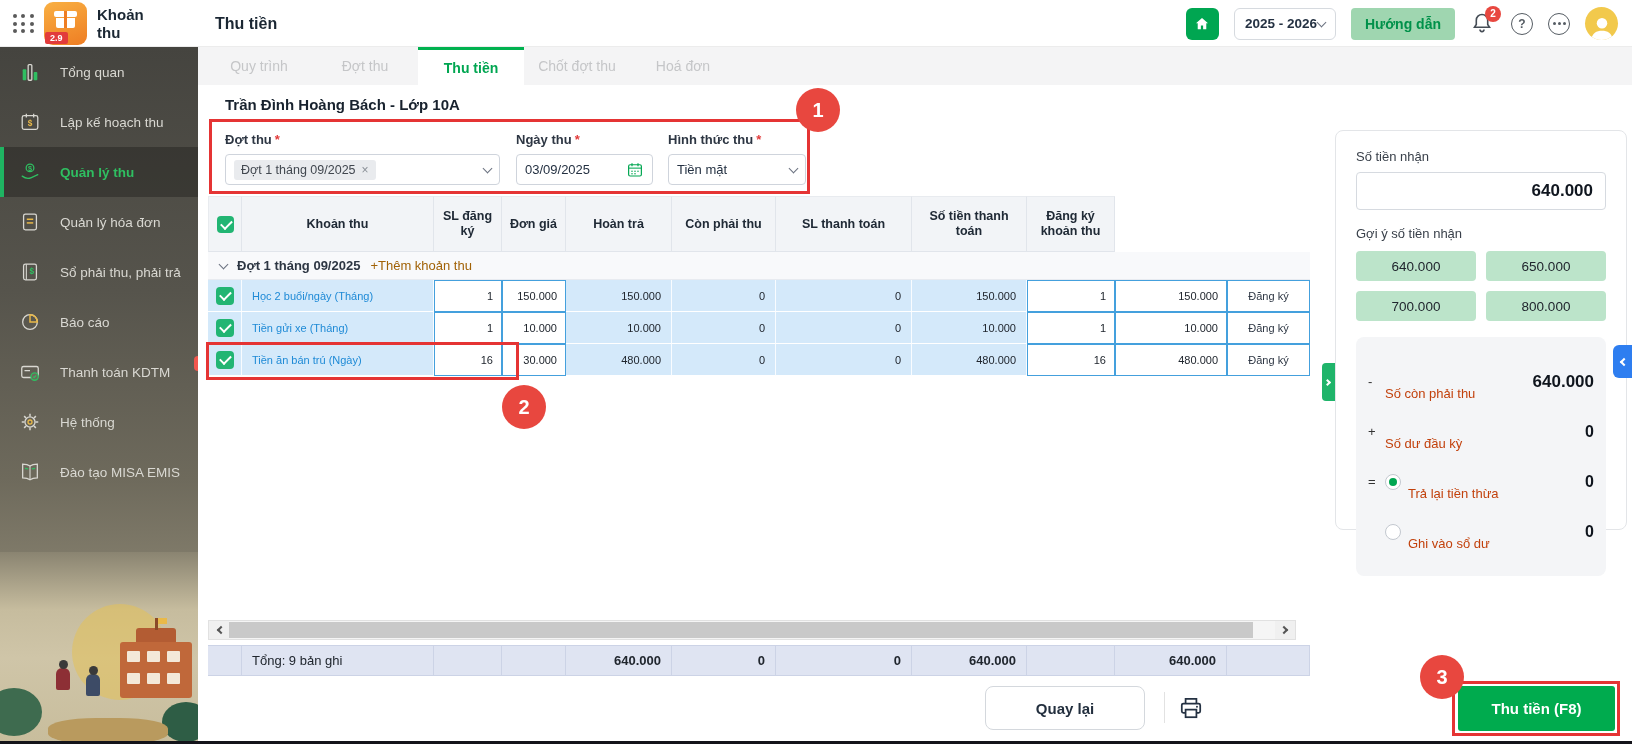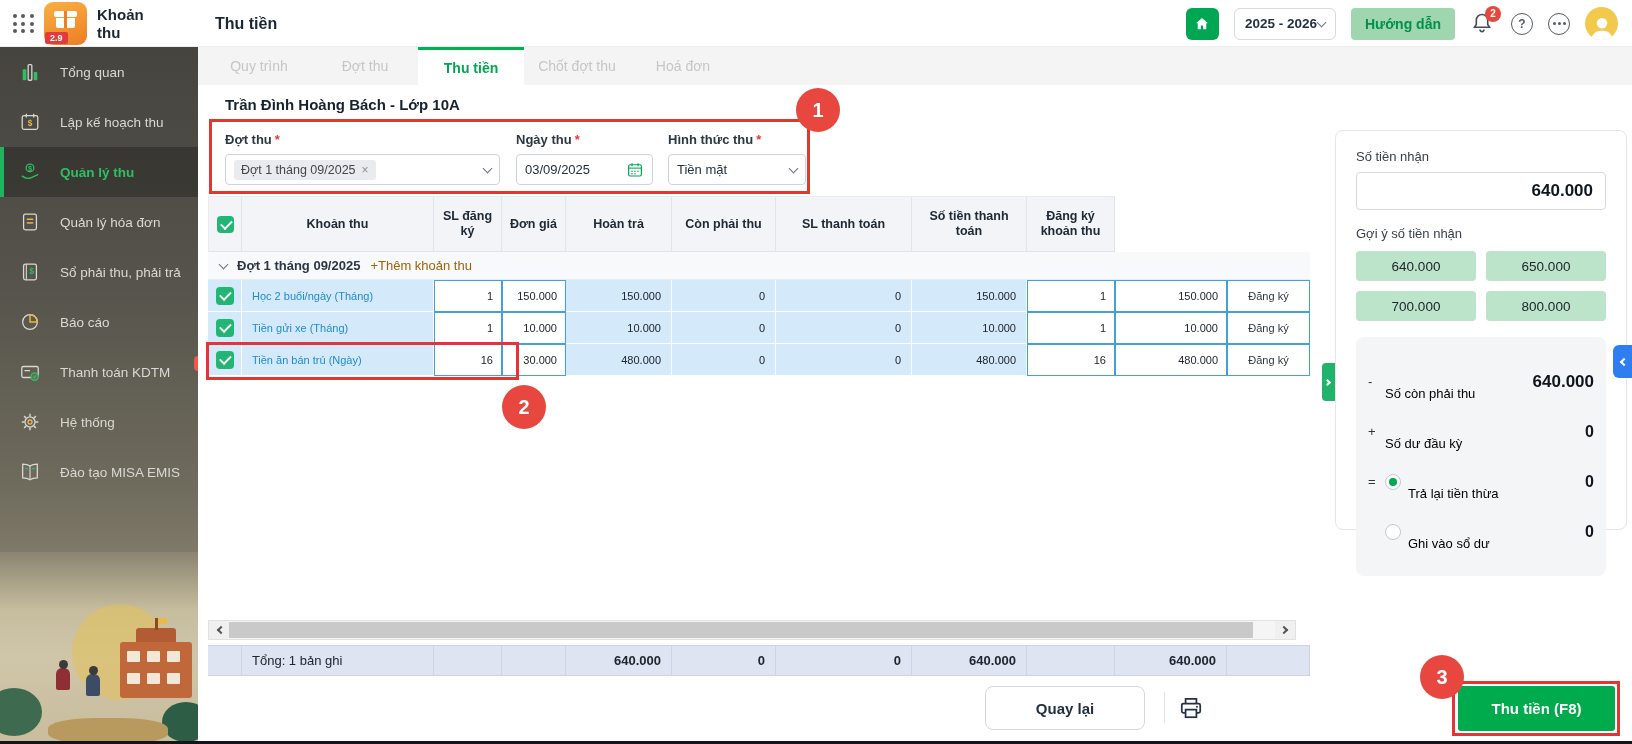--- a/index.html
+++ b/index.html
@@ -107,21 +107,21 @@
 
   
   .panel { position:absolute; left:1335px; top:130px; width:292px; height:400px; background:#fff; border:1px solid #e3e5e8; border-radius:8px; padding:18px 20px; z-index:3; }
   .p-label { font-size:13px; color:#39404a; }
   .p-input { margin-top:8px; height:38px; border:1px solid #d6dae0; border-radius:4px; display:flex; align-items:center; justify-content:flex-end; padding-right:12px; font-size:17px; font-weight:bold; color:#10161f; cursor:text; }
   .chips { margin-top:10px; display:grid; grid-template-columns:1fr 1fr; gap:10px; }
   .chip { height:30px; background:#bce4ca; border-radius:4px; display:flex; align-items:center; justify-content:center; font-size:13.5px; color:#20262e; cursor:pointer; }
   .summary { margin-top:16px; background:#f4f5f7; border-radius:8px; padding:14px 12px; }
   .s-row { display:flex; align-items:center; margin:11px 0; gap:7px; }
   .s-op { width:10px; font-size:13px; color:#333; flex:0 0 10px; }
-  .s-lab { font-size:13px; color:#000000; white-space:nowrap;margin-top:24px; }
+  .s-lab { font-size:13px; color:#c2410c; white-space:nowrap;margin-top:24px; }
   .s-val { margin-left:auto; font-size:16px; font-weight:bold; color:#0f151d; }
   .s-val.big { font-size:17px; }
   .radio { width:16px; height:16px; border:1px solid #c3c8cf; border-radius:50%; background:#fff; flex:0 0 16px; position:relative; cursor:pointer; }
   .radio.sel::after { content:""; position:absolute; left:3px; top:3px; width:8px; height:8px; border-radius:50%; background:#00a651; }
 
   .green-tab { position:absolute; left:1322px; top:363px; width:13px; height:38px; background:#1fb46a; border-radius:4px 0 0 4px; display:flex; align-items:center; justify-content:center; cursor:pointer; z-index:4; }
   .green-tab .c { width:5px; height:5px; border-right:2px solid #fff; border-bottom:2px solid #fff; transform:rotate(-45deg); margin-left:-2px; }
   .blue-tab { position:absolute; left:1613px; top:345px; width:19px; height:33px; background:#2e7ef0; border-radius:6px 0 0 6px; display:flex; align-items:center; justify-content:center; cursor:pointer; z-index:4; }
   .blue-tab .c { width:6px; height:6px; border-left:2px solid #fff; border-bottom:2px solid #fff; transform:rotate(45deg); margin-left:2px; }
 
@@ -447,21 +447,21 @@
         <span class="sb-chev" style="transform:rotate(135deg); margin-left:3px;"></span>
       </div>
     <div class="sb-thumb"></div>
     <div class="sb-arrow" style="right:0;">
         <span class="sb-chev" style="transform:rotate(-45deg); margin-right:3px;"></span>
       </div>
   </div>
 
   <div class="totals tgrid">
     <div class="tt"></div>
-    <div class="tt lab">Tổng: 1 bản ghi</div>
+    <div class="tt lab">Tổng: 9 bản ghi</div>
     <div class="tt"></div>
     <div class="tt"></div>
     <div class="tt num">640.000</div>
     <div class="tt num">0</div>
     <div class="tt num">0</div>
     <div class="tt num">640.000</div>
     <div class="tt"></div>
     <div class="tt num">640.000</div>
     <div class="tt"></div>
   </div>

